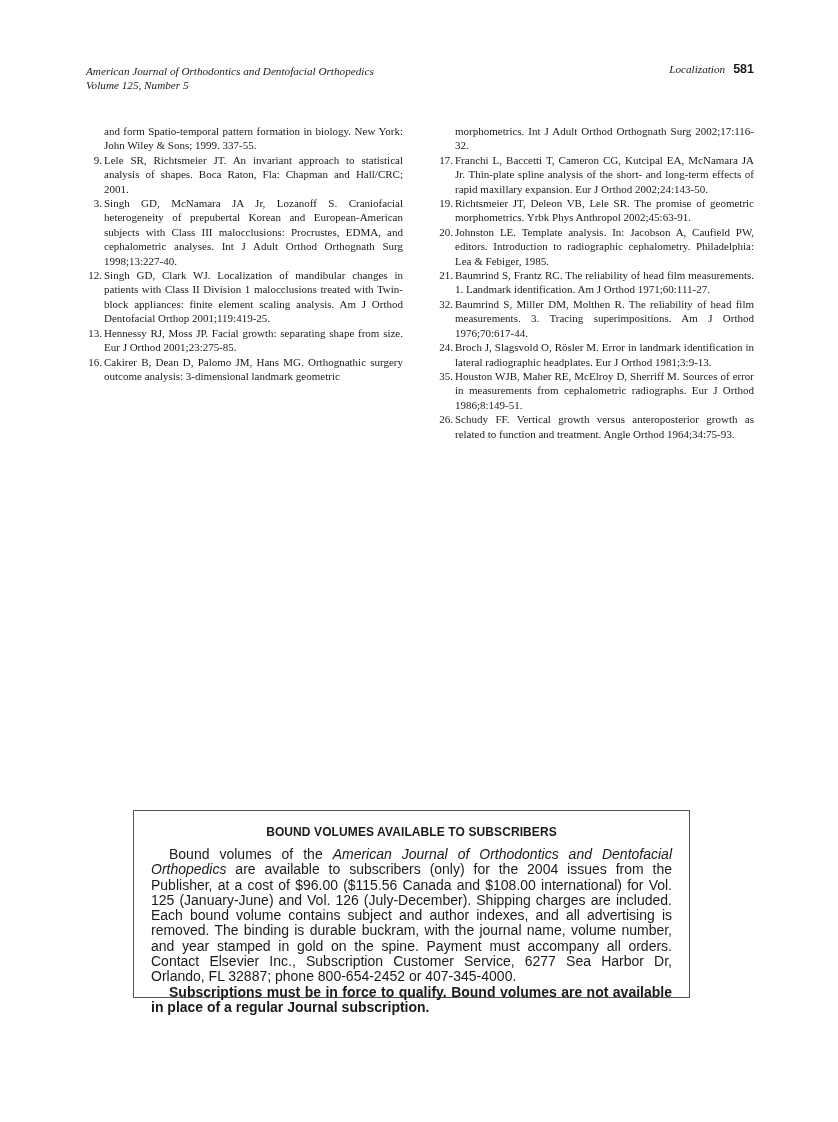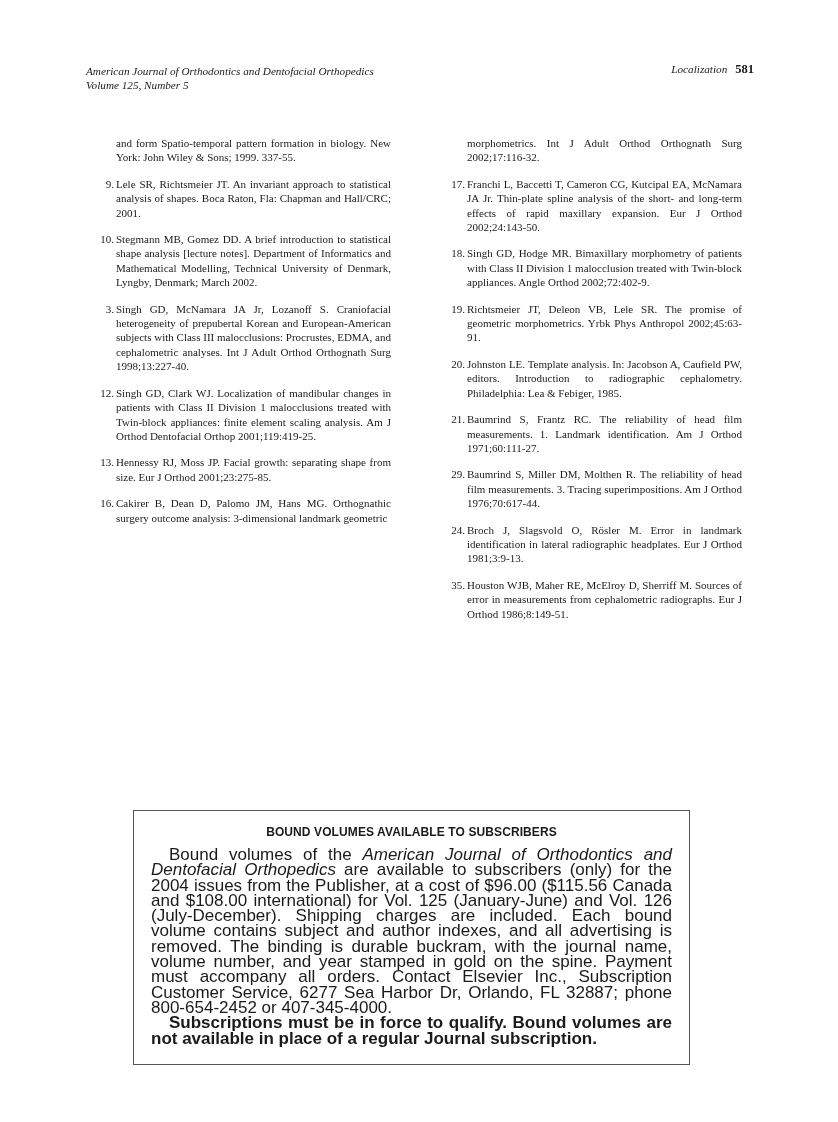--- a/index.html
+++ b/index.html
@@ -1,62 +1,61 @@
 <!DOCTYPE html>
 <html><head>
 <meta charset="utf-8">
 <style>
   html, body { margin:0; padding:0; background:#ffffff; }
   body { width:838px; height:1122px; position:relative; overflow:hidden; color:#1a1a1a; }
   .hdr-left { position:absolute; left:86px; top:64px; font-family:"Liberation Serif", serif; font-style:italic; font-size:11.2px; line-height:14px; }
   .hdr-right { position:absolute; right:84px; top:62px; font-family:"Liberation Serif", serif; font-size:11.2px; line-height:14px; text-align:right; }
   .hdr-right .author { font-style:italic; margin-right:8px; }
-  .hdr-right .pageno { font-family:Liberation Serif, serif; font-weight:bold; font-size:12.5px; }
+  .hdr-right .pageno { font-family:Liberation Sans, sans-serif; font-weight:bold; font-size:12.5px; }
   .col { position:absolute; top:124px; width:315px; font-family:"Liberation Serif", serif; font-size:11px; line-height:14.4px; text-align:justify; }
   .col.left { left:88px; }
   .col.right { left:439px; }
-  .ref { position:relative; padding-left:16px; margin:12px; }
+  .ref { position:relative; padding-left:16px; margin:0; }
   .ref .num { position:absolute; left:-4px; width:18px; text-align:right; }
-  .box { position:absolute; left:133px; top:810px; width:557px; height:255px; border:1.5px solid #555; box-sizing:border-box; font-family:"Liberation Sans", sans-serif; color:#1a1a1a; }
+  .box { position:absolute; left:133px; top:810px; width:557px; height:188px; border:1.5px solid #555; box-sizing:border-box; font-family:"Liberation Sans", sans-serif; color:#1a1a1a; }
   .box-title { text-align:center; font-weight:bold; font-size:12px; margin-top:14px; letter-spacing:0.1px; }
-  .box-body { margin:8px 17px 0 17px; font-size:17px; line-height:15.3px; text-align:justify; }
+  .box-body { margin:8px 17px 0 17px; font-size:14px; line-height:15.3px; text-align:justify; }
   .box-body p { margin:0; text-indent:18px; }
   .box-body .bold { font-weight:bold; }
 </style>
 </head>
 <body>
 
 <div class="hdr-left">
   <div>American Journal of Orthodontics and Dentofacial Orthopedics</div>
   <div>Volume 125, Number 5</div>
 </div>
 <div class="hdr-right">
   <span class="author">Localization</span><span class="pageno">581</span>
 </div>
 
 <div class="col left">
   <p class="ref"><span class="num"></span><span>and form Spatio-temporal pattern formation in biology. New York: John Wiley &amp; Sons; 1999. 337-55.</span></p>
   <p class="ref"><span class="num">9.</span><span>Lele SR, Richtsmeier JT. An invariant approach to statistical analysis of shapes. Boca Raton, Fla: Chapman and Hall/CRC; 2001.</span></p>
-  <p class="ref"><span class="num">10.</span><span>Stegmann MB, Gomez DD. A brief introduction to statistical shape analysis [lecture notes]. Department of Informatics and Mathematical Modelling, Technical University of Denmark, Lyngby, Denmark; March 2002.</span></p>
   <p class="ref"><span class="num">3.</span><span>Singh GD, McNamara JA Jr, Lozanoff S. Craniofacial heterogeneity of prepubertal Korean and European-American subjects with Class III malocclusions: Procrustes, EDMA, and cephalometric analyses. Int J Adult Orthod Orthognath Surg 1998;13:227-40.</span></p>
   <p class="ref"><span class="num">12.</span><span>Singh GD, Clark WJ. Localization of mandibular changes in patients with Class II Division 1 malocclusions treated with Twin-block appliances: finite element scaling analysis. Am J Orthod Dentofacial Orthop 2001;119:419-25.</span></p>
   <p class="ref"><span class="num">13.</span><span>Hennessy RJ, Moss JP. Facial growth: separating shape from size. Eur J Orthod 2001;23:275-85.</span></p>
   <p class="ref"><span class="num">16.</span><span>Cakirer B, Dean D, Palomo JM, Hans MG. Orthognathic surgery outcome analysis: 3-dimensional landmark geometric</span></p>
 </div>
 
 <div class="col right">
   <p class="ref"><span class="num"></span><span>morphometrics. Int J Adult Orthod Orthognath Surg 2002;17:116-32.</span></p>
   <p class="ref"><span class="num">17.</span><span>Franchi L, Baccetti T, Cameron CG, Kutcipal EA, McNamara JA Jr. Thin-plate spline analysis of the short- and long-term effects of rapid maxillary expansion. Eur J Orthod 2002;24:143-50.</span></p>
-  <p class="ref"><span class="num">18.</span><span>Singh GD, Hodge MR. Bimaxillary morphometry of patients with Class II Division 1 malocclusion treated with Twin-block appliances. Angle Orthod 2002;72:402-9.</span></p>
   <p class="ref"><span class="num">19.</span><span>Richtsmeier JT, Deleon VB, Lele SR. The promise of geometric morphometrics. Yrbk Phys Anthropol 2002;45:63-91.</span></p>
   <p class="ref"><span class="num">20.</span><span>Johnston LE. Template analysis. In: Jacobson A, Caufield PW, editors. Introduction to radiographic cephalometry. Philadelphia: Lea &amp; Febiger, 1985.</span></p>
   <p class="ref"><span class="num">21.</span><span>Baumrind S, Frantz RC. The reliability of head film measurements. 1. Landmark identification. Am J Orthod 1971;60:111-27.</span></p>
-  <p class="ref"><span class="num">29.</span><span>Baumrind S, Miller DM, Molthen R. The reliability of head film measurements. 3. Tracing superimpositions. Am J Orthod 1976;70:617-44.</span></p>
+  <p class="ref"><span class="num">32.</span><span>Baumrind S, Miller DM, Molthen R. The reliability of head film measurements. 3. Tracing superimpositions. Am J Orthod 1976;70:617-44.</span></p>
   <p class="ref"><span class="num">24.</span><span>Broch J, Slagsvold O, Rösler M. Error in landmark identification in lateral radiographic headplates. Eur J Orthod 1981;3:9-13.</span></p>
   <p class="ref"><span class="num">35.</span><span>Houston WJB, Maher RE, McElroy D, Sherriff M. Sources of error in measurements from cephalometric radiographs. Eur J Orthod 1986;8:149-51.</span></p>
+  <p class="ref"><span class="num">26.</span><span>Schudy FF. Vertical growth versus anteroposterior growth as related to function and treatment. Angle Orthod 1964;34:75-93.</span></p>
 </div>
 
 <div class="box">
   <div class="box-title">BOUND VOLUMES AVAILABLE TO SUBSCRIBERS</div>
   <div class="box-body">
     <p><span>Bound volumes of the </span><i>American Journal of Orthodontics and Dentofacial Orthopedics</i><span> are available to subscribers (only) for the 2004 issues from the Publisher, at a cost of $96.00 ($115.56 Canada and $108.00 international) for Vol. 125 (January-June) and Vol. 126 (July-December). Shipping charges are included. Each bound volume contains subject and author indexes, and all advertising is removed. The binding is durable buckram, with the journal name, volume number, and year stamped in gold on the spine. Payment must accompany all orders. Contact Elsevier Inc., Subscription Customer Service, 6277 Sea Harbor Dr, Orlando, FL 32887; phone 800-654-2452 or 407-345-4000.</span></p>
     <p class="bold">Subscriptions must be in force to qualify. Bound volumes are not available in place of a regular Journal subscription.</p>
   </div>
 </div>
 

